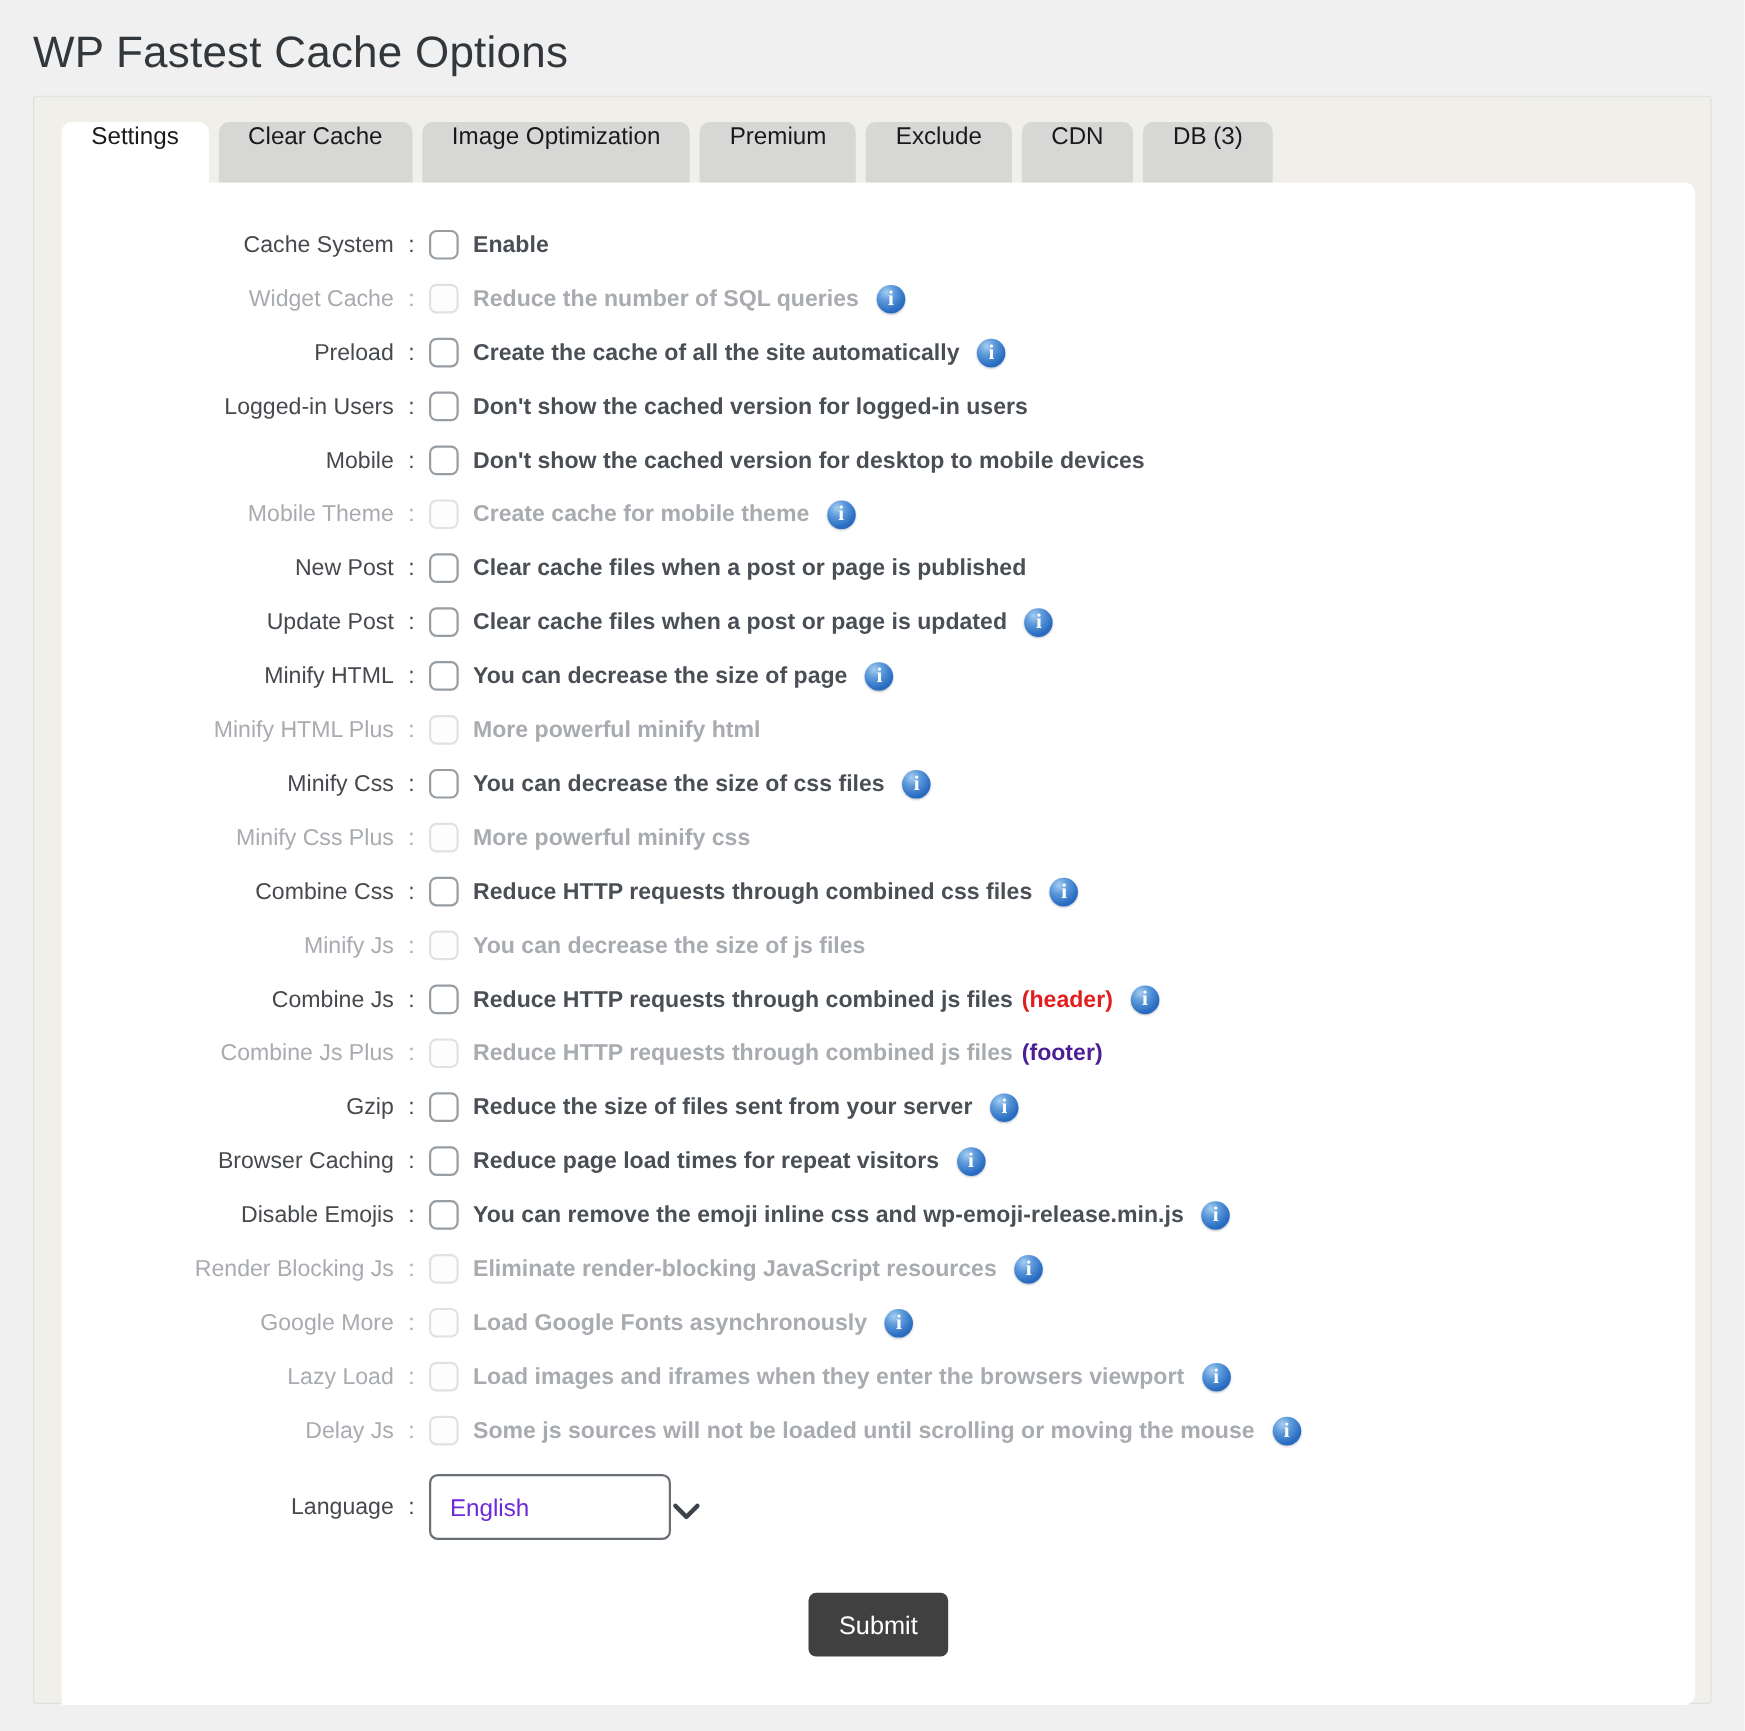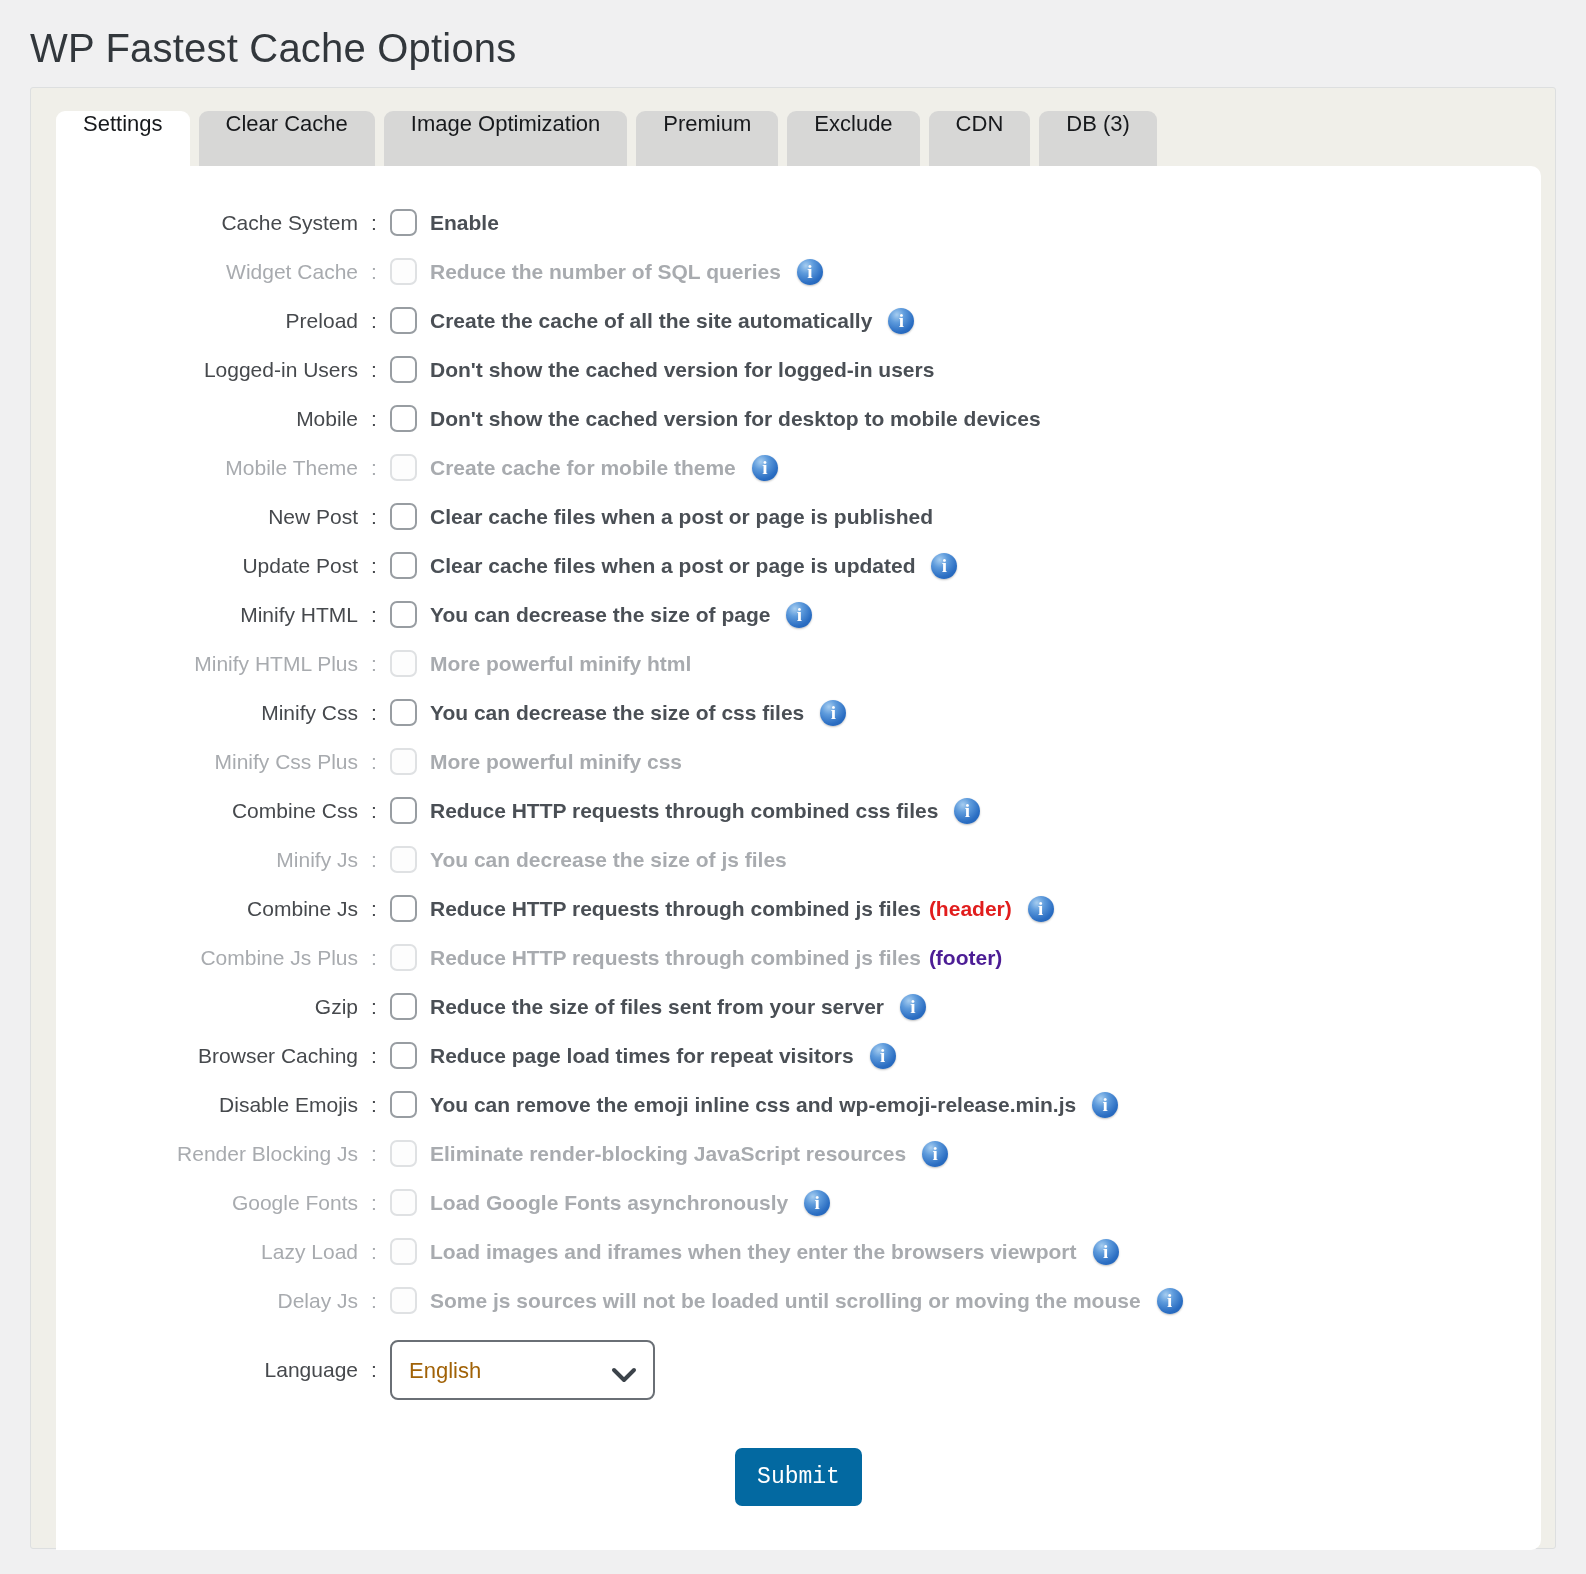--- a/index.html
+++ b/index.html
@@ -87,46 +87,46 @@
     text-align: center;
     cursor: pointer;
     box-shadow: 0 1px 2px rgba(0,0,0,0.25);
   }
   .row.has-info .info-icon { display: block; }
   .row.disabled .row-label, .row.disabled .colon, .row.disabled .desc { color: #a8abaf; }
   .row.disabled .checkbox { border-color: #dfe1e3; background: #fdfdfd; cursor: default; }
   .language-row { margin-top: 14px; min-height: 62px; }
   .select-wrap { position: relative; width: 265px; }
   .language-select {
-    width: 265px; height: 60px;
+    width: 220px; height: 60px;
     border: 2px solid #6a6f75;
     border-radius: 8px;
     background: #ffffff;
     font-family: "Liberation Sans", "DejaVu Sans", sans-serif;
     font-size: 22px;
-    color: #a16207;
+    color: #6d28d9;
     padding: 0 50px 0 17px;
     appearance: none;
     -webkit-appearance: none;
     cursor: pointer;
   }
   .chevron-down {
     position: absolute;
     right: 18px; top: 24px;
     pointer-events: none;
   }
   .submit-button {
     display: block;
     margin: 47px auto 0 286px;
     width: 127px; height: 58px;
-    background: #0369a1;
+    background: #404040;
     border: none;
     border-radius: 7px;
     color: #ffffff;
-    font-family: Liberation Mono, monospace;
+    font-family: Liberation Sans, sans-serif;
     font-size: 23px;
     cursor: pointer;
   }
   .submit-center { display: flex; justify-content: center; }
   .submit-center .submit-button { margin: 47px 0 0 0; }
 </style>
 </head>
 <body>
 
 <h1 class="page-title">WP Fastest Cache Options</h1>
@@ -330,21 +330,21 @@
   <div class="row disabled has-info">
     <span class="row-label">Render Blocking Js</span>
     <span class="colon">:</span>
     <span class="checkbox"></span>
     <span class="desc">Eliminate render-blocking JavaScript resources</span>
 
     <span class="info-icon">i</span>
   </div>
 
   <div class="row disabled has-info">
-    <span class="row-label">Google Fonts</span>
+    <span class="row-label">Google More</span>
     <span class="colon">:</span>
     <span class="checkbox"></span>
     <span class="desc">Load Google Fonts asynchronously</span>
 
     <span class="info-icon">i</span>
   </div>
 
   <div class="row disabled has-info">
     <span class="row-label">Lazy Load</span>
     <span class="colon">:</span>

